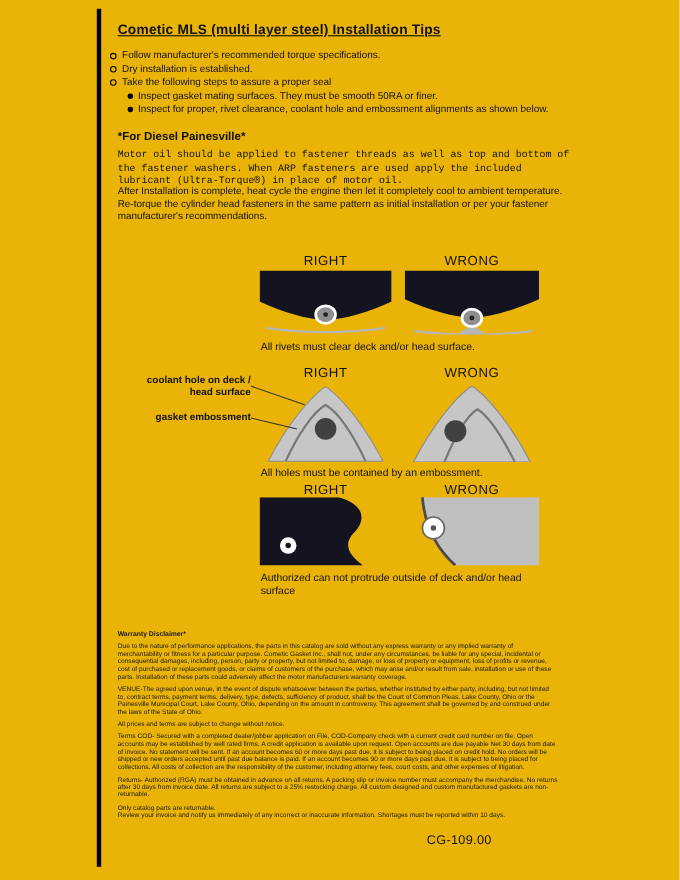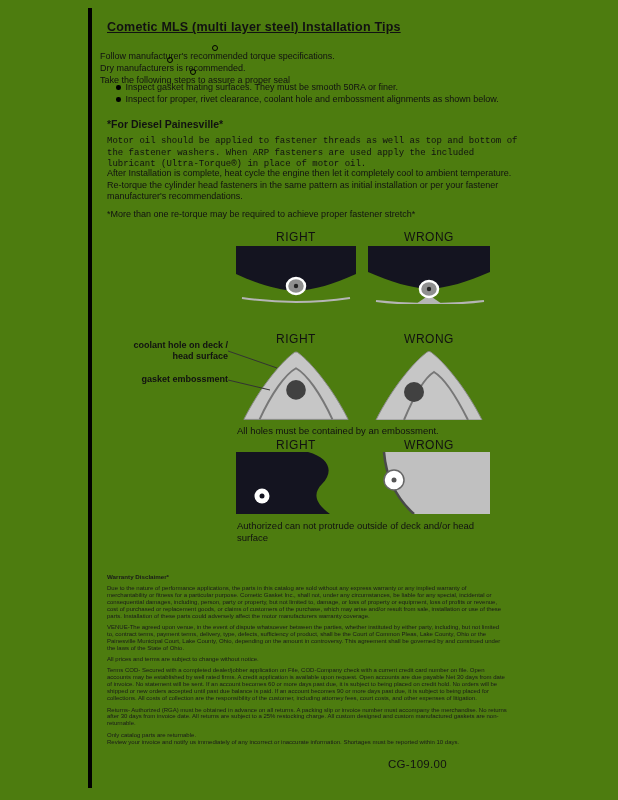--- a/index.html
+++ b/index.html
@@ -1,38 +1,38 @@
 <!DOCTYPE html>
 <html><head>
 <meta charset="utf-8">
 <style>
   html, body { margin: 0; padding: 0; background: #ffffff; }
   .page {
     position: relative;
     width: 618px;
     height: 800px;
-    background: #4d7c0f;
+    background: #eab308;
     font-family: "Liberation Sans", sans-serif;
     color: #111;
     overflow: hidden;
   }
   .edge-rule {
     position: absolute;
     left: 88px; top: 8px;
     width: 4px; height: 780px;
     background: #000;
   }
   .abs { position: absolute; }
   .doc-title {
     left: 107px; top: 20px;
     font-size: 12.5px; font-weight: bold;
     text-decoration: underline;
     letter-spacing: 0.2px;
   }
-  .tip { left: 100px; font-size: 9px; line-height: 11px; display: flex; align-items: center; flex-direction: column; }
+  .tip { left: 100px; font-size: 9px; line-height: 11px; display: flex; align-items: center; }
   .tip .b-open {
     width: 4px; height: 4px; border: 1px solid #000; border-radius: 50%;
     display: inline-block; margin-right: 5px; flex: 0 0 auto;
   }
   .tip-sub { left: 116px; font-size: 9px; line-height: 11px; display: flex; align-items: center; }
   .tip-sub .b-fill {
     width: 4.5px; height: 4.5px; background: #000; border-radius: 50%;
     display: inline-block; margin-right: 5px; flex: 0 0 auto;
   }
   .h-diesel { left: 107px; top: 118px; font-size: 10.5px; font-weight: bold; }
@@ -54,39 +54,38 @@
   <div class="edge-rule"></div>
 
   <div class="abs doc-title">Cometic MLS (multi layer steel) Installation Tips</div>
 
   <div class="abs tip" style="top:45px;">
     <span class="b-open"></span>
     <span>Follow manufacturer's recommended torque specifications.</span>
   </div>
   <div class="abs tip" style="top:57px;">
     <span class="b-open"></span>
-    <span>Dry manufacturers is recommended.</span>
+    <span>Dry installation is established.</span>
   </div>
   <div class="abs tip" style="top:69px;">
     <span class="b-open"></span>
     <span>Take the following steps to assure a proper seal</span>
   </div>
   <div class="abs tip-sub" style="top:82px;">
     <span class="b-fill"></span>
     <span>Inspect gasket mating surfaces.  They must be smooth 50RA or finer.</span>
   </div>
   <div class="abs tip-sub" style="top:94px;">
     <span class="b-fill"></span>
     <span>Inspect for proper, rivet clearance, coolant hole and embossment alignments as shown below.</span>
   </div>
 
   <div class="abs h-diesel">*For Diesel Painesville*</div>
   <div class="abs body-para" style="top:136px;font-family:Liberation Mono, monospace;">Motor oil should be applied to fastener threads as well as top and bottom of the fastener washers. When ARP fasteners are used apply the included lubricant (Ultra-Torque®) in place of motor oil.</div>
   <div class="abs body-para" style="top:168px;">After Installation is complete, heat cycle the engine then let it completely cool to ambient temperature. Re-torque the cylinder head fasteners in the same pattern as initial installation or per your fastener manufacturer's recommendations.</div>
-  <div class="abs body-para" style="top:209px;">*More than one re-torque may be required to achieve proper fastener stretch*</div>
 
   <div class="abs rw-label" style="left:236px; top:230px; width:120px;">RIGHT</div>
   <div class="abs rw-label" style="left:368px; top:230px; width:122px;">WRONG</div>
 
   <div class="abs" style="left:236px; top:246px;">
     <svg width="120" height="58" viewBox="0 0 120 58">
       <path d="M0,0 H120 V28 C98,38 78,44 60,45 C42,44 22,38 0,28 Z" fill="#141420"></path>
       <path d="M6,52 C40,57 80,57 114,52" stroke="#b5b5b5" stroke-width="2" fill="none"></path>
       <ellipse cx="60" cy="40" rx="9" ry="8" fill="#8f8f8f" stroke="#ffffff" stroke-width="2.5"></ellipse>
       <circle cx="60" cy="40" r="2.2" fill="#222"></circle>
@@ -94,20 +93,21 @@
   </div>
   <div class="abs" style="left:368px; top:246px;">
     <svg width="122" height="58" viewBox="0 0 122 58">
       <path d="M0,0 H122 V26 C99,36 79,42 61,43 C43,42 23,36 0,26 Z" fill="#141420"></path>
       <path d="M8,55 C42,59 82,59 116,55" stroke="#b5b5b5" stroke-width="2" fill="none"></path>
       <path d="M48,58 L61,49 L74,58 Z" fill="#b5b5b5"></path>
       <ellipse cx="61" cy="43" rx="9" ry="8" fill="#8f8f8f" stroke="#ffffff" stroke-width="2.5"></ellipse>
       <circle cx="61" cy="43" r="2.2" fill="#222"></circle>
     </svg>
   </div>
+  <div class="abs caption" style="left:237px; top:310px;">All rivets must clear deck and/or head surface.</div>
 
   <div class="abs rw-label" style="left:236px; top:332px; width:120px;">RIGHT</div>
   <div class="abs rw-label" style="left:368px; top:332px; width:122px;">WRONG</div>
 
   <div class="abs callout" style="left:128px; top:340px; width:100px;">coolant hole on deck / head surface</div>
   <div class="abs callout" style="left:112px; top:374px; width:116px;">gasket embossment</div>
   <div class="abs" style="left:228px; top:344px; z-index:3;">
     <svg width="52" height="52" viewBox="0 0 52 52">
       <line x1="0" y1="7" x2="49" y2="24" stroke="#333" stroke-width="1"></line>
       <line x1="0" y1="36" x2="42" y2="46" stroke="#333" stroke-width="1"></line>

